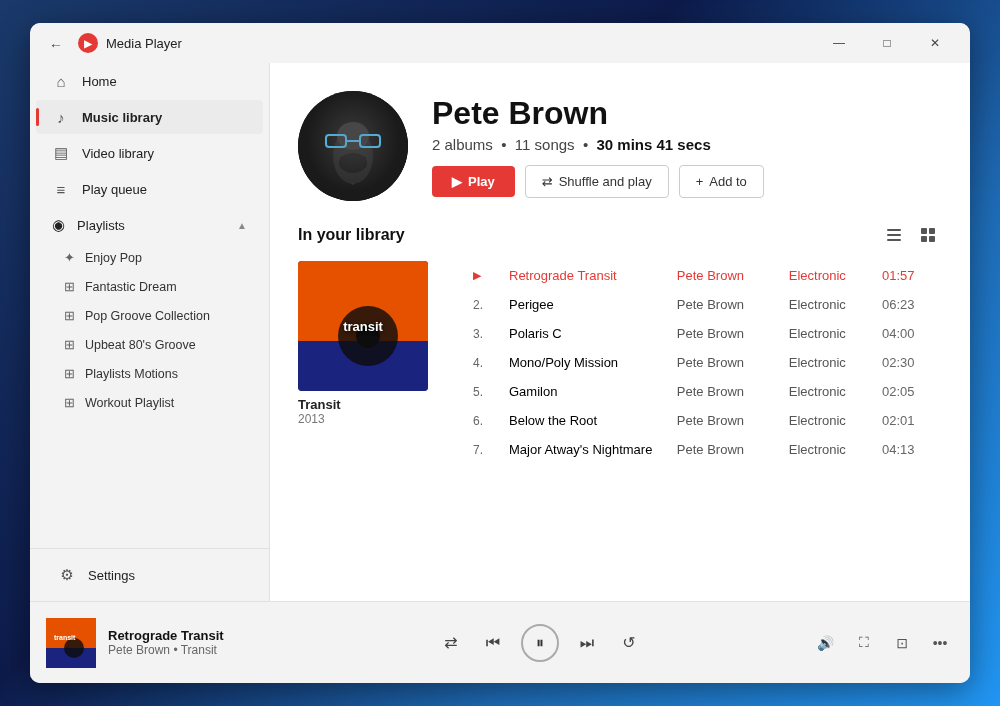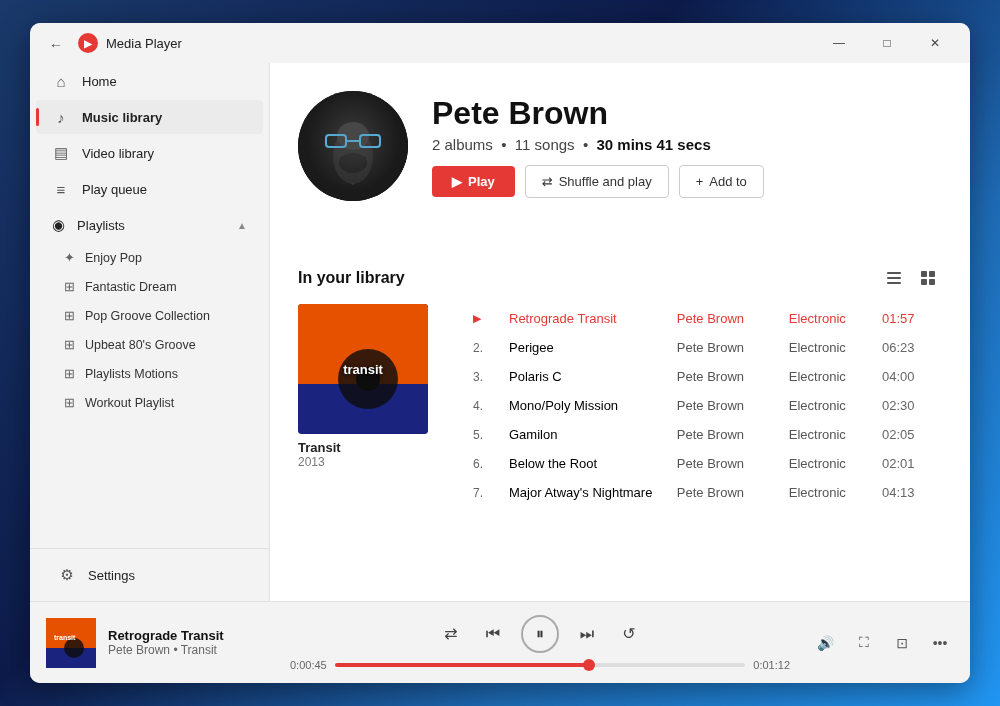--- a/index.html
+++ b/index.html
@@ -248,21 +248,20 @@
       border-radius: 4px;
       padding: 8px 16px;
       font-size: 13px;
       cursor: pointer;
       display: flex; align-items: center; gap: 6px;
     }
     
     .library-section {
       padding: 0 28px;
       flex: 1;
-      margin-top: 43px;
     }
     .library-header {
       display: flex;
       align-items: center;
       justify-content: space-between;
       margin-bottom: 12px;
     }
     .library-title {
       font-size: 16px;
       font-weight: 600;
@@ -692,29 +691,20 @@
         <button class="np-play-btn">
           <span>⏸</span>
         </button>
         <button class="np-ctrl-btn">
           <span>⏭</span>
         </button>
         <button class="np-ctrl-btn">
           <span>↺</span>
         </button>
       </div>
-      <div class="np-progress">
-        <span class="np-time">0:00:45</span>
-        <div class="progress-bar-bg">
-          <div class="progress-bar-fill" id="progress-fill" style="width: 62%;">
-            <div class="progress-knob"></div>
-          </div>
-        </div>
-        <span class="np-time right">0:01:12</span>
-      </div>
     </div>
     <div class="np-right">
       <button class="np-right-btn">
         <span>🔊</span>
       </button>
       <button class="np-right-btn">
         <span>⛶</span>
       </button>
       <button class="np-right-btn">
         <span>⊡</span>

